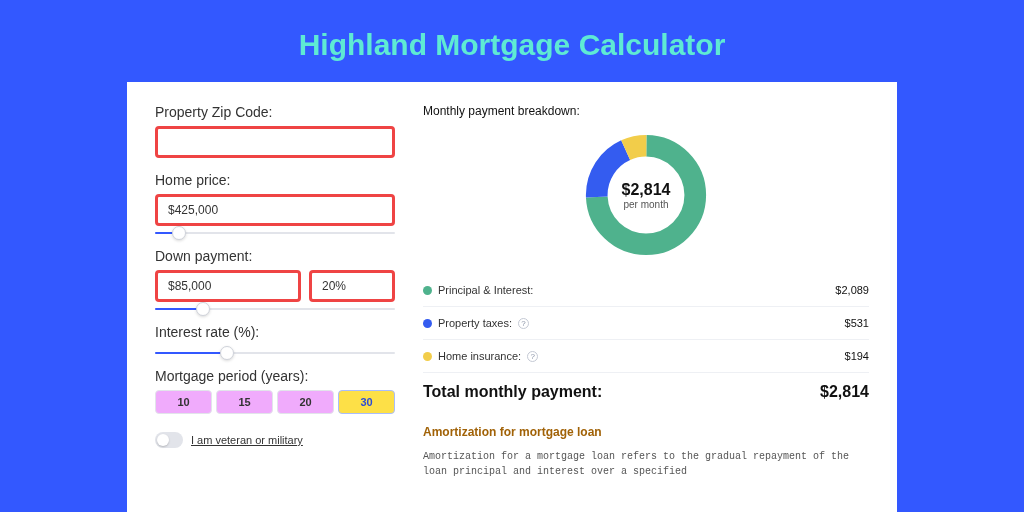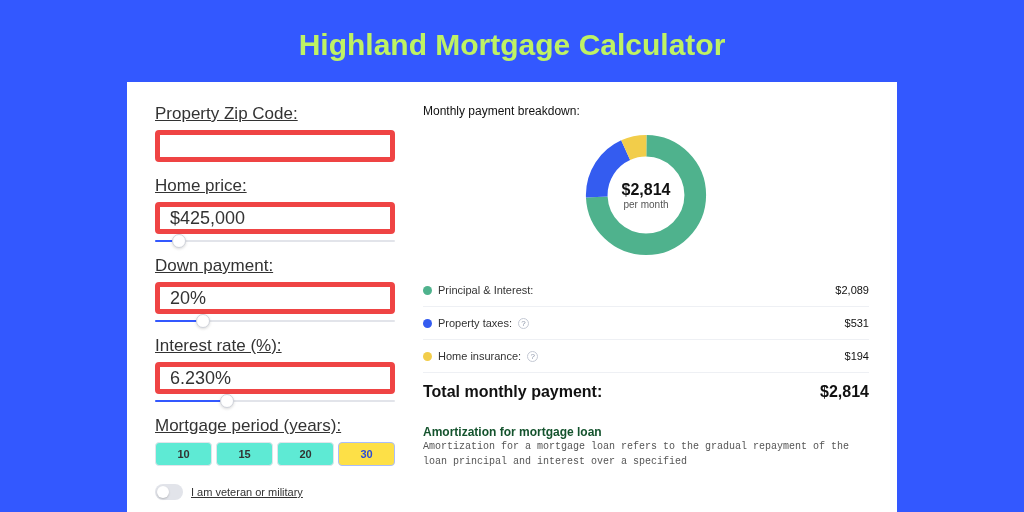--- a/index.html
+++ b/index.html
@@ -12,21 +12,21 @@
   }
   .outer {
     width: 100%;
     height: 100%;
     display: flex;
     flex-direction: column;
     align-items: center;
     padding-top: 28px;
   }
   .title {
-    color: #bef264;
+    color: #5eead4;
     font-size: 30px;
     font-weight: 700;
     margin-bottom: 20px;
   }
   .shadow-bar {
     width: 790px;
     height: 20px;
     background: #2b4cd8;
     border-radius: 2px 2px 0 0;
   }
@@ -40,32 +40,31 @@
   }
   .left {
     width: 240px;
     flex-shrink: 0;
     display: flex;
     flex-direction: column;
     font-size: 11px;
     color: #333;
   }
   .field-label {
-    font-size: 17px;
+    font-size: 14px;
     color: #333;
     margin-bottom: 6px;
-    text-decoration: underline;
   }
   .input {
-    border: 5px solid #ef4444;
+    border: 3px solid #ef4444;
     border-radius: 4px;
     height: 32px;
     width: 100%;
     padding: 0 10px;
-    font-size: 18px;
+    font-size: 12px;
     color: #333;
     background: #fff;
   }
   .row {
     display: flex;
     gap: 8px;
   }
   .slider-track {
     position: relative;
     height: 2px;
@@ -93,21 +92,21 @@
   .periods {
     display: flex;
     gap: 4px;
     margin-bottom: 18px;
   }
   .period-btn {
     flex: 1;
     height: 24px;
     border: 1px solid #e2e4ea;
     border-radius: 4px;
-    background: #5eead4;
+    background: #f0abfc;
     font-size: 11px;
     font-weight: 600;
     color: #333;
     display: flex;
     align-items: center;
     justify-content: center;
     cursor: pointer;
   }
   .period-btn.active {
     background: #fde047;
@@ -210,21 +209,22 @@
     font-size: 16px;
     font-weight: 700;
     color: #111;
   }
   .amort {
     margin-top: 14px;
   }
   .amort-title {
     font-size: 12px;
     font-weight: 700;
-    color: #14532d;
+    color: #a16207;
+    margin-bottom: 10px;
   }
   .amort-text {
     font-size: 10px;
     color: #555;
     line-height: 1.5;
     font-family: Liberation Mono, monospace;
   }
 </style>
 </head>
 <body>
@@ -242,29 +242,29 @@
 
       <div class="field-label">Home price:</div>
       <input class="input" value="$425,000" style="">
       <div class="slider-track">
         <div class="slider-fill" style="width:10%"></div>
         <div class="slider-thumb" style="left:10%"></div>
       </div>
 
       <div class="field-label">Down payment:</div>
       <div class="row">
+        <input class="input" style="flex: 2 1 0%;" value="$85,000">
         <input class="input" style="flex: 1 1 0%;" value="20%">
       </div>
       <div class="slider-track">
         <div class="slider-fill" style="width:20%"></div>
         <div class="slider-thumb" style="left:20%"></div>
       </div>
 
       <div class="field-label">Interest rate (%):</div>
-      <input class="input" value="6.230%" style="">
       <div class="slider-track">
         <div class="slider-fill" style="width:30%"></div>
         <div class="slider-thumb" style="left:30%"></div>
       </div>
 
       <div class="field-label">Mortgage period (years):</div>
       <div class="periods" id="periods">
           <div class="period-btn">10</div>
           <div class="period-btn">15</div>
           <div class="period-btn">20</div>

